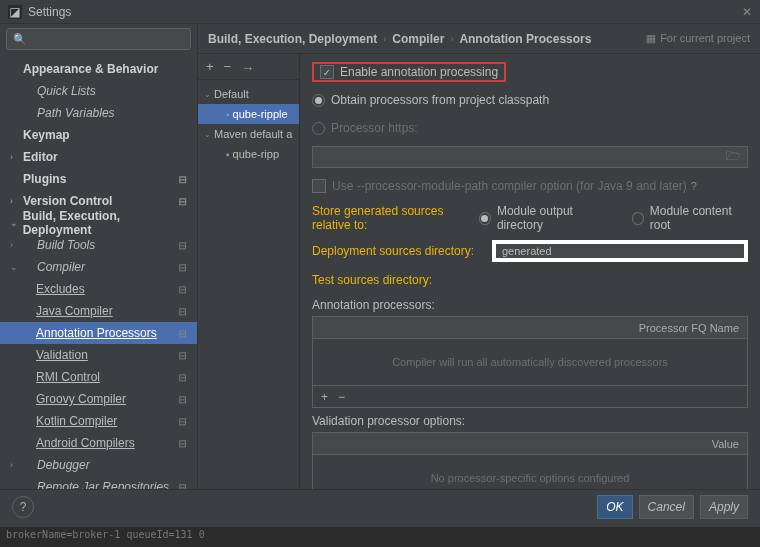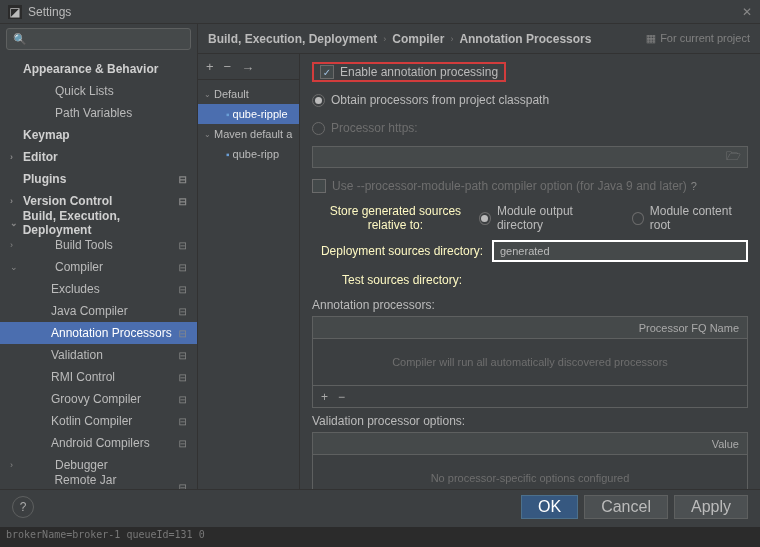--- a/index.html
+++ b/index.html
@@ -10,22 +10,22 @@
 .main { display: flex; height: 492px; }
 .sidebar { width: 198px; background: #3c3f41; border-right: 1px solid #323232; display: flex; flex-direction: column; }
 .search-box { margin: 4px 6px; height: 22px; background: #45494a; border: 1px solid #5e6060; border-radius: 3px; display: flex; align-items: center; padding: 0 6px; }
 .search-box input { background: transparent; border: none; color: #bbb; font-size: 11px; width: 100%; outline: none; }
 .search-icon { color: #888; font-size: 11px; margin-right: 4px; }
 .tree { flex: 1; overflow-y: auto; padding: 4px 0; }
 .tree-item { display: flex; align-items: center; height: 22px; padding: 0 10px; cursor: pointer; color: #bbbbbb; position: relative; }
 .tree-item.bold { font-weight: bold; color: #d0d0d0; }
 .tree-item.selected { background: #4b6eaf; color: #fff; }
 .tree-item .arrow { width: 10px; color: #888; font-size: 9px; margin-right: 3px; }
-.tree-item .indent1 { margin-left: 32px; }
-.tree-item .indent2 { margin-left: 28px; }
+.tree-item .indent1 { margin-left: 14px; font-style: italic; }
+.tree-item .indent2 { margin-left: 13px; text-decoration: underline; }
 .tree-item .cfg-icon { margin-left: auto; color: #888; font-size: 10px; }
 .content { flex: 1; background: #3c3f41; display: flex; flex-direction: column; overflow: hidden; }
 .breadcrumb { height: 30px; display: flex; align-items: center; padding: 0 10px; color: #bbb; font-size: 12px; border-bottom: 1px solid #323232; }
 .breadcrumb-sep { margin: 0 6px; color: #777; font-size: 9px; }
 .breadcrumb .current { color: #808080; margin-left: auto; font-size: 11px; }
 .breadcrumb .curr-icon { margin-right: 4px; }
 .content-body { flex: 1; display: flex; overflow: hidden; }
 .profiles { width: 102px; border-right: 1px solid #323232; display: flex; flex-direction: column; }
 .profiles-toolbar { height: 26px; display: flex; align-items: center; padding: 0 8px; gap: 10px; border-bottom: 1px solid #323232; }
 .profiles-toolbar .tb-btn { color: #aaa; cursor: pointer; font-size: 13px; }
@@ -34,35 +34,35 @@
 .prof-item .arrow { width: 10px; color: #888; font-size: 8px; }
 .prof-item.selected { background: #4b6eaf; color: #fff; }
 .prof-item .mod-icon { color: #6a9ed6; margin-right: 3px; font-size: 10px; }
 .settings-pane { flex: 1; padding: 8px 12px; overflow-y: auto; font-size: 12px; }
 .row { display: flex; align-items: center; margin-bottom: 8px; min-height: 20px; }
 .highlight-box { border: 2px solid #d23c3c; padding: 1px 6px; display: inline-flex; align-items: center; }
 .checkbox { width: 14px; height: 14px; background: #43494a; border: 1px solid #6b6b6b; margin-right: 6px; display: flex; align-items: center; justify-content: center; font-size: 10px; color: #a0c0e0; }
 .radio { width: 13px; height: 13px; border: 1px solid #6b6b6b; border-radius: 50%; margin-right: 6px; display: flex; align-items: center; justify-content: center; }
 .radio.checked::after { content: ""; width: 7px; height: 7px; background: #bbb; border-radius: 50%; }
 .disabled { color: #6e6e6e; }
-.field-label { width: 180px; color: #fef9c3; text-align: center; }
-.text-input { flex: 1; height: 22px; background: #45494a; border: 2px solid #ffffff; padding: 0 6px; color: #bbb; font-size: 11px; }
+.field-label { width: 180px; color: #eab308; }
+.text-input { flex: 1; height: 22px; background: #45494a; border: 4px solid #ffffff; padding: 0 6px; color: #bbb; font-size: 11px; }
 .path-input { flex: 1; height: 22px; background: #45494a; border: 1px solid #5e6060; display: flex; align-items: center; }
 .path-input .browse { margin-left: auto; padding: 0 6px; color: #888; }
 .section-label { color: #bbb; margin: 6px 0 4px 0; }
 .table-box { border: 1px solid #5e6060; background: #3c3f41; text-align: right; }
 .table-header { background: #45494a; height: 22px; display: flex; align-items: center; padding: 0 8px; border-bottom: 1px solid #5e6060; font-size: 11px; color: #aaa; }
 .table-header .col { flex: 1; }
 .table-empty { height: 46px; display: flex; align-items: center; justify-content: center; color: #6e6e6e; font-size: 11px; }
 .table-footer { height: 22px; display: flex; align-items: center; padding: 0 8px; gap: 10px; border-top: 1px solid #5e6060; color: #aaa; }
 .help-icon { color: #888; margin-left: 4px; font-size: 11px; }
 .footer { position: absolute; bottom: 24px; left: 0; right: 0; height: 34px; border-top: 1px solid #323232; background: #3c3f41; display: flex; align-items: center; padding: 0 12px; }
 .footer .help-btn { width: 22px; height: 22px; border: 1px solid #5e6060; border-radius: 11px; display: flex; align-items: center; justify-content: center; color: #aaa; cursor: pointer; }
 .footer .btns { margin-left: auto; display: flex; gap: 6px; }
-.footer .btn { height: 24px; padding: 0 16px; background: #4c5052; border: 1px solid #5e6060; color: #bbb; display: flex; align-items: center; cursor: pointer; font-size: 16px; }
+.footer .btn { height: 24px; padding: 0 8px; background: #4c5052; border: 1px solid #5e6060; color: #bbb; display: flex; align-items: center; cursor: pointer; font-size: 12px; font-style: italic; }
 .footer .btn.primary { background: #365880; border-color: #4c708c; color: #fff; }
 .watermark { position: absolute; bottom: 6px; right: 10px; color: #c8c8c8; font-size: 14px; opacity: 0.6; }
 .statusbar { position: absolute; bottom: 0; left: 0; right: 0; height: 20px; background: #2b2b2b; color: #777; font-size: 10px; padding: 2px 6px; font-family: monospace; }
 .bold-bc { font-weight: bold; }
 </style>
 </head>
 <body>
 
 <div class="titlebar">
   <span class="titlebar-icon">◪</span>

